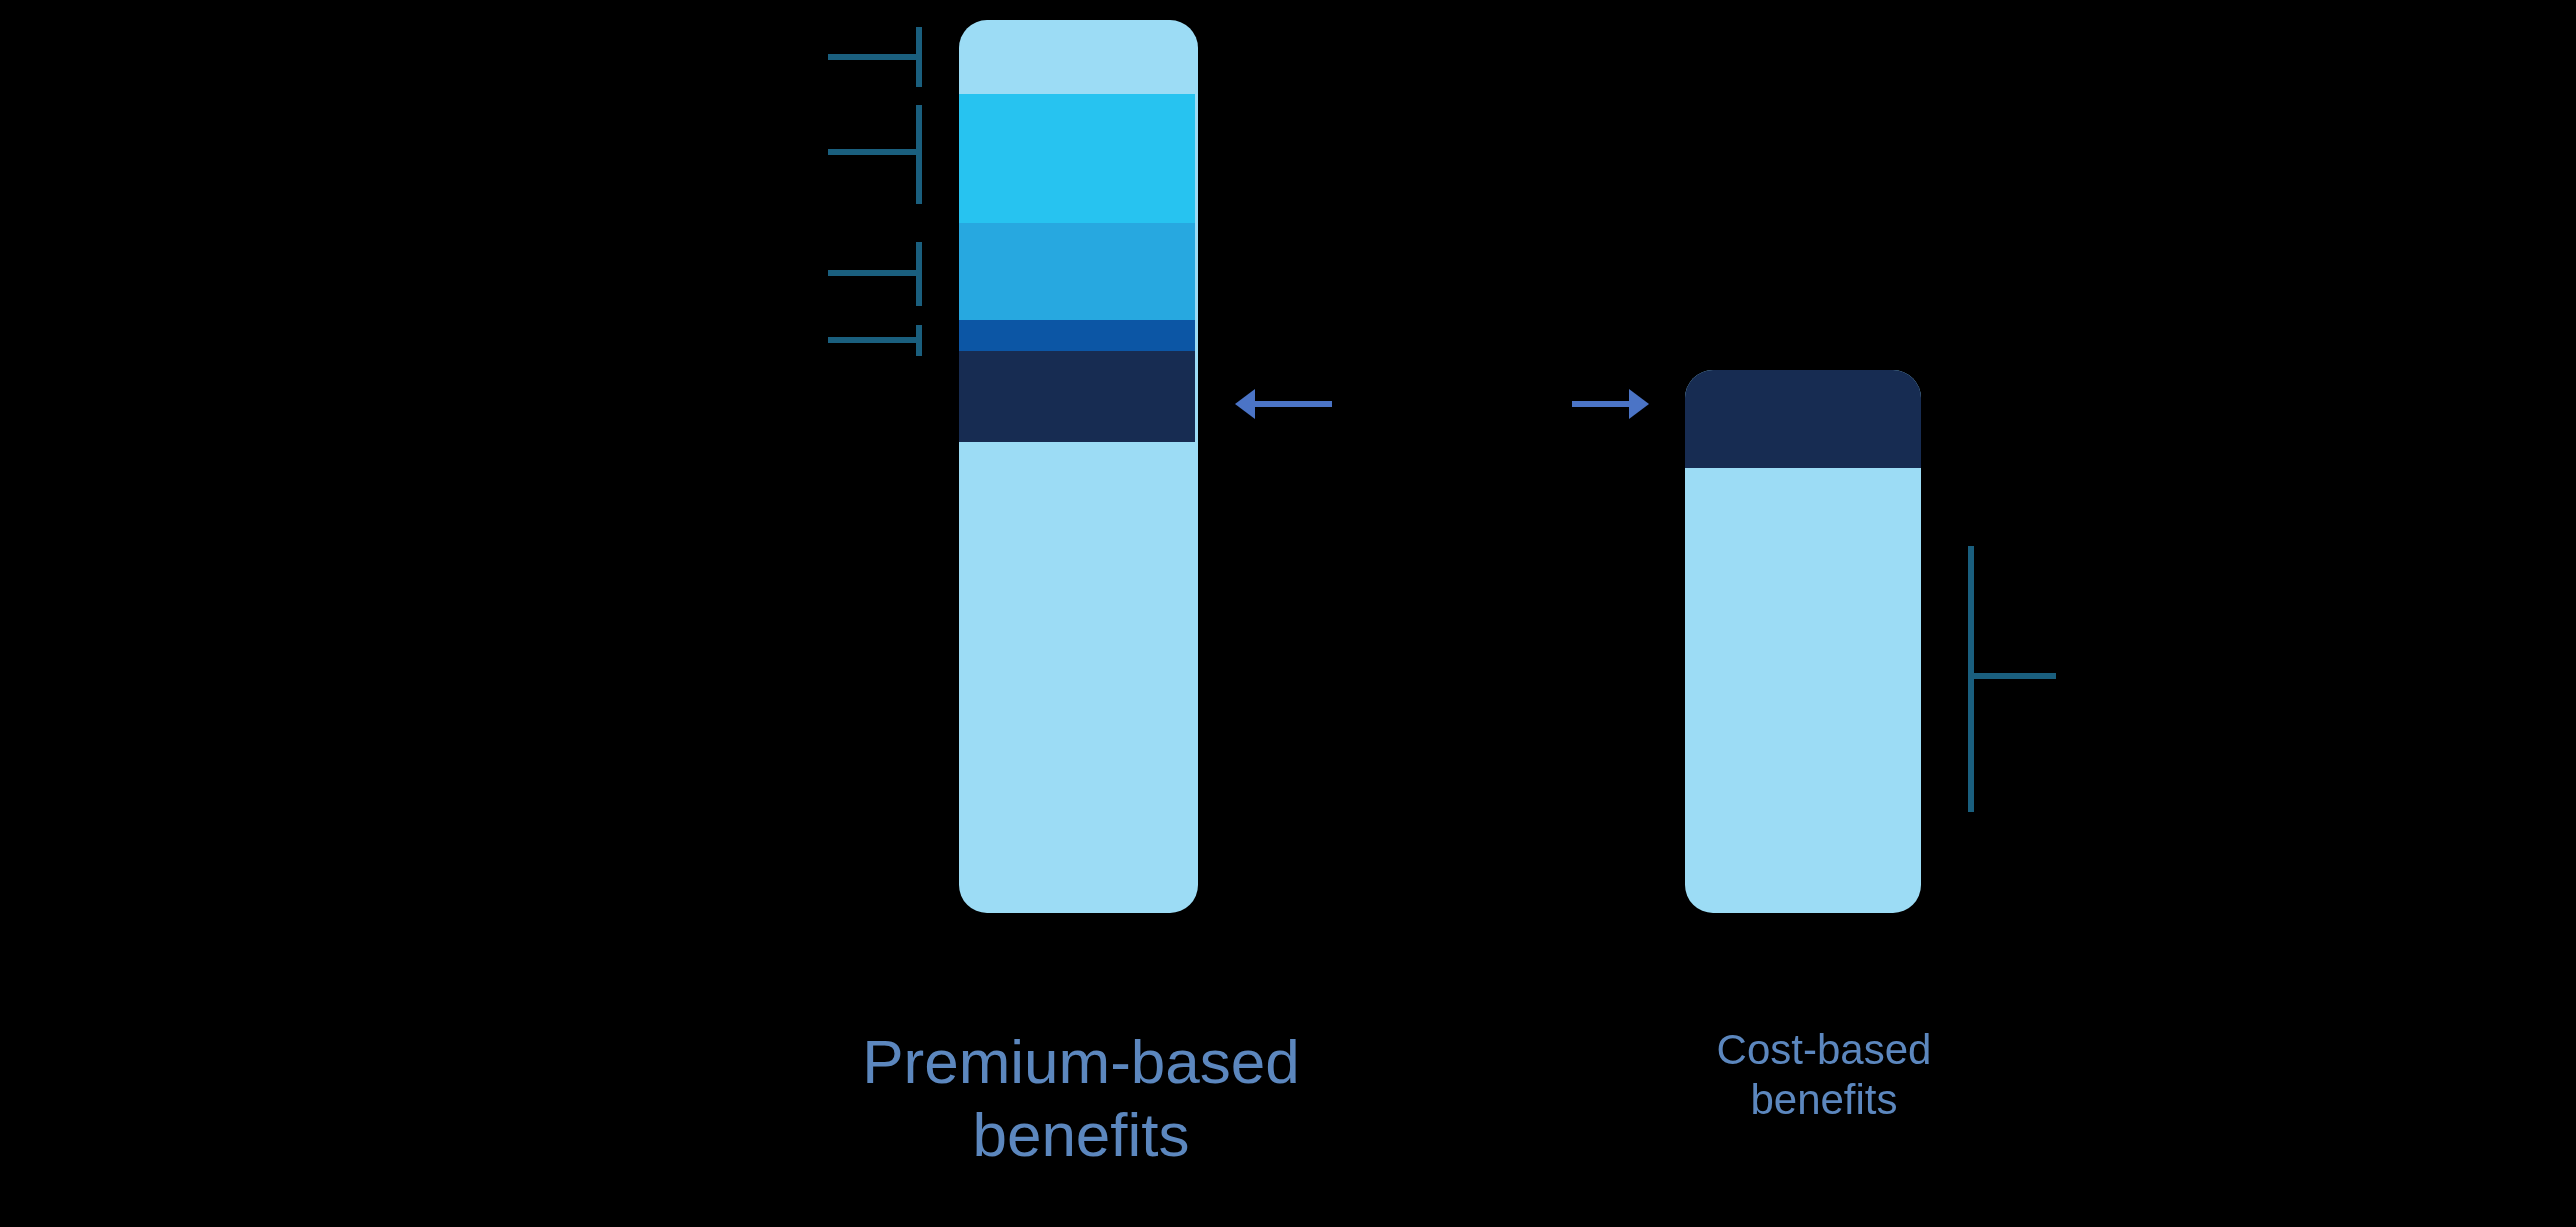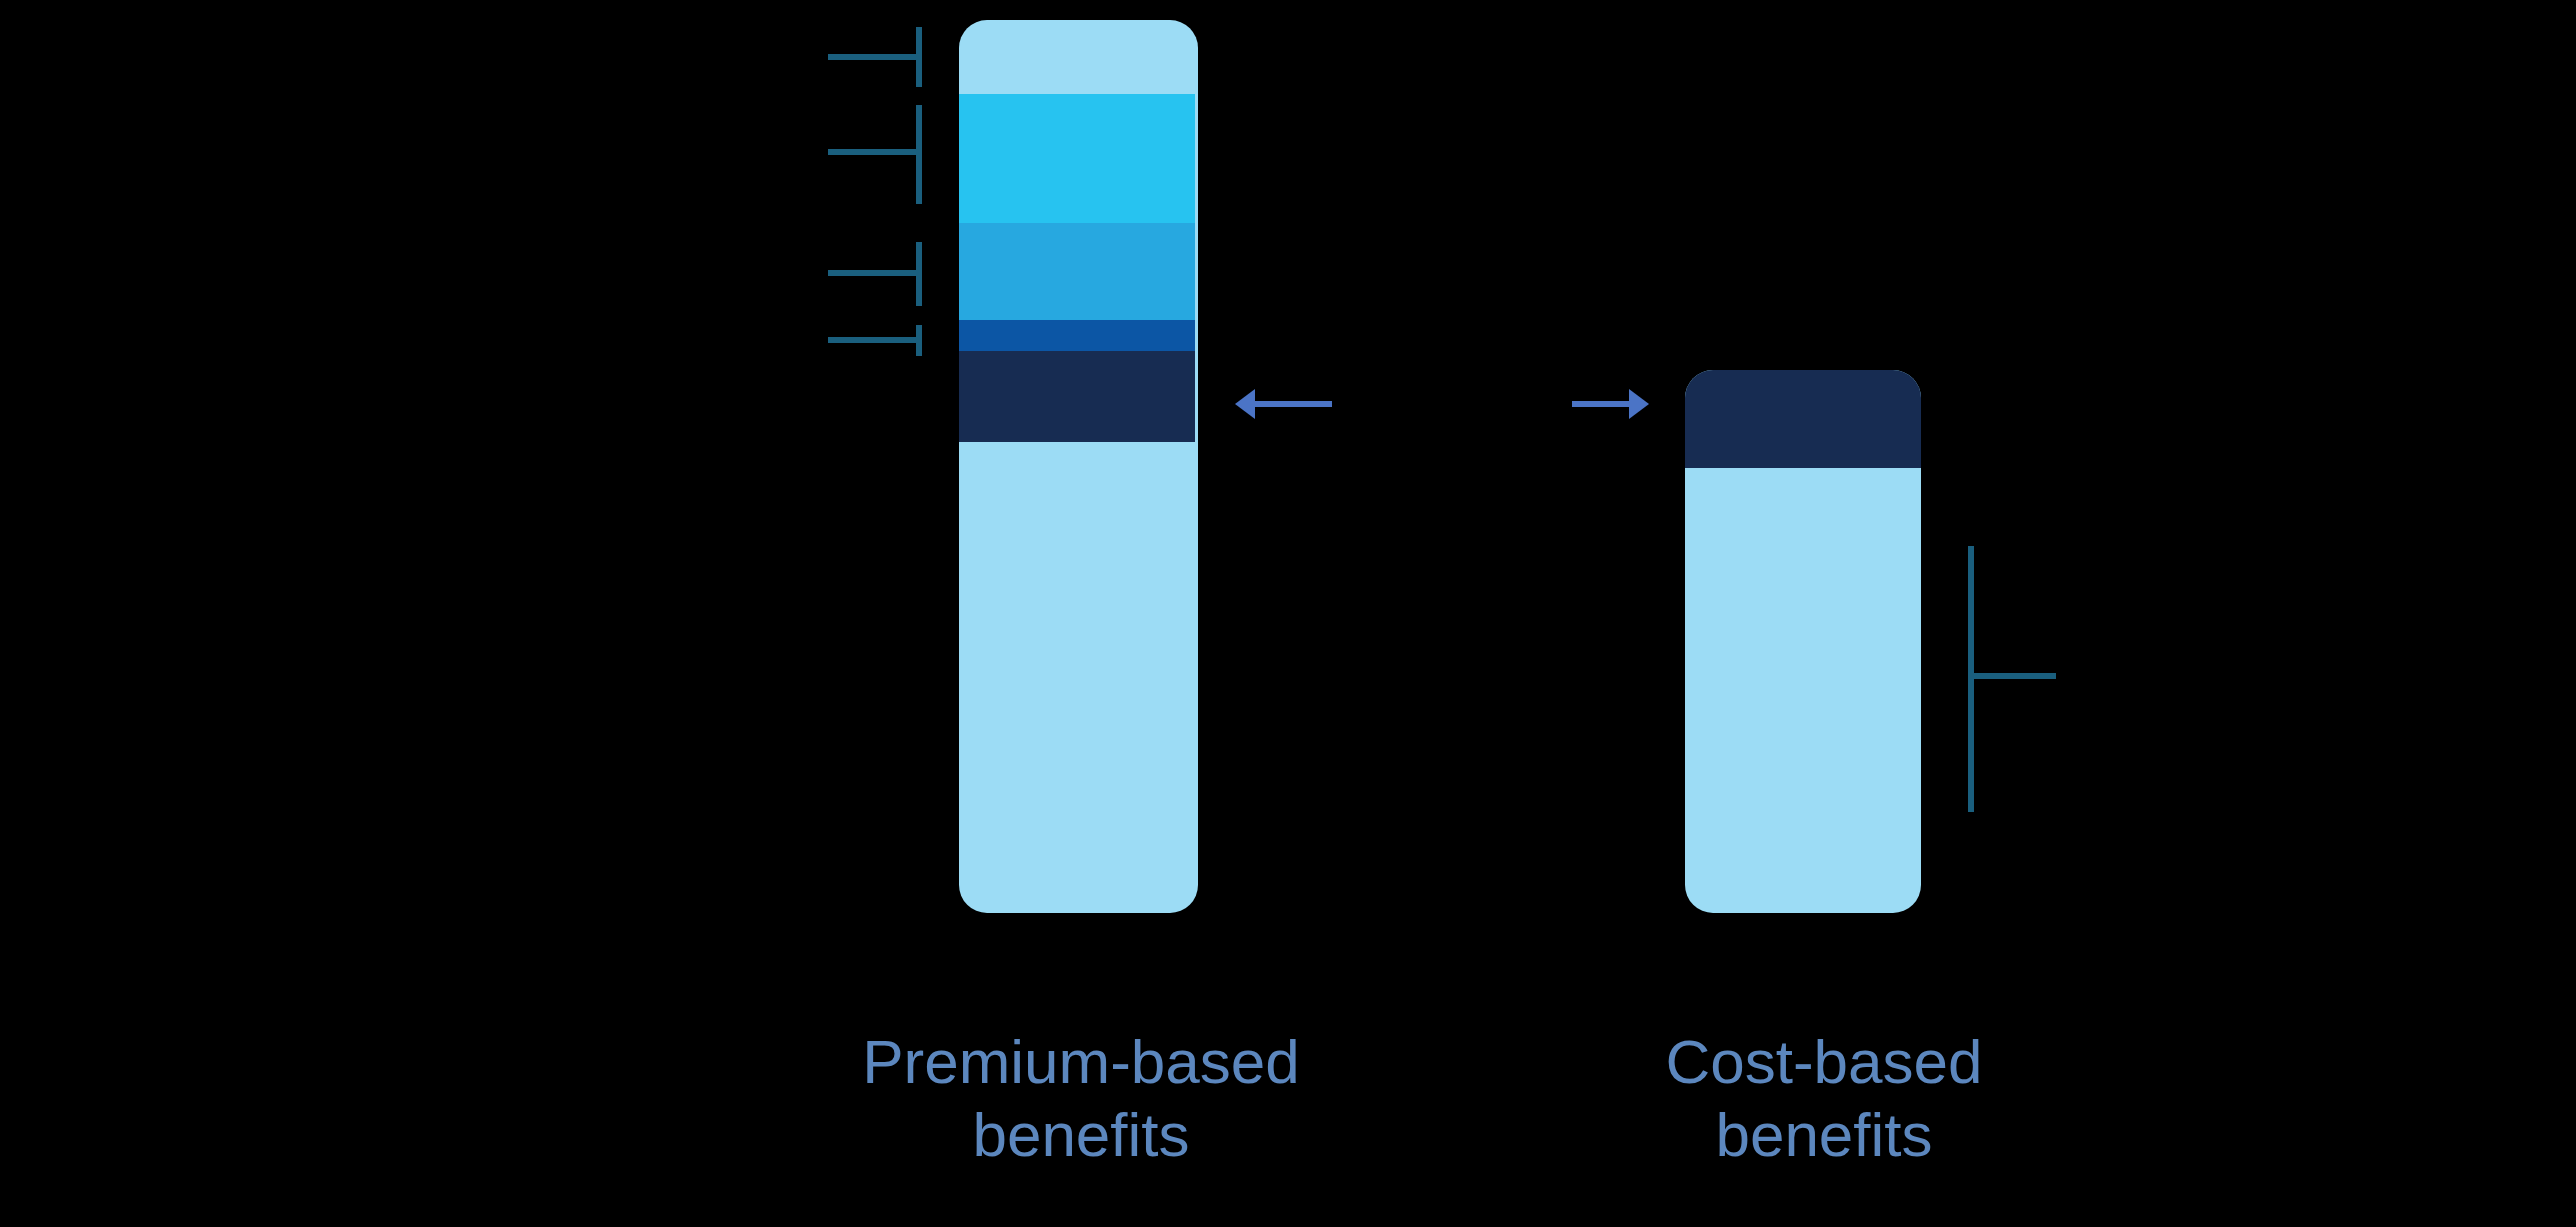--- a/index.html
+++ b/index.html
@@ -61,18 +61,18 @@
         <div class="line" style="left: 1572px; top: 401px; width: 57px; height: 5.9px; background: rgb(75, 116, 198);"></div>
         <div class="line" style="width: 0px; height: 0px; border-top: 15.5px solid transparent; border-bottom: 15.5px solid transparent; top: 389px; left: 1629px; border-left: 20.6px solid rgb(75, 116, 198);"></div>
       </div>
     </div>
 
   <div id="premium-label" class="label-block" style="left: 1081px; top: 1025px; font-size: 62px; line-height: 1.18; color: rgb(92, 135, 190);">
     <span class="label-line">Premium-based</span>
     <span class="label-line">benefits</span>
   </div>
 
-  <div id="cost-label" class="label-block" style="left: 1824px; top: 1025px; font-size: 62px; line-height: 1.18; color: rgb(92, 135, 190);">
+  <div id="cost-label" class="label-block" style="left: 1824px; top: 1025px; font-size: 42px; line-height: 1.18; color: rgb(92, 135, 190);">
     <span class="label-line">Cost-based</span>
     <span class="label-line">benefits</span>
   </div>
 </div>
 
 
 </body></html>

